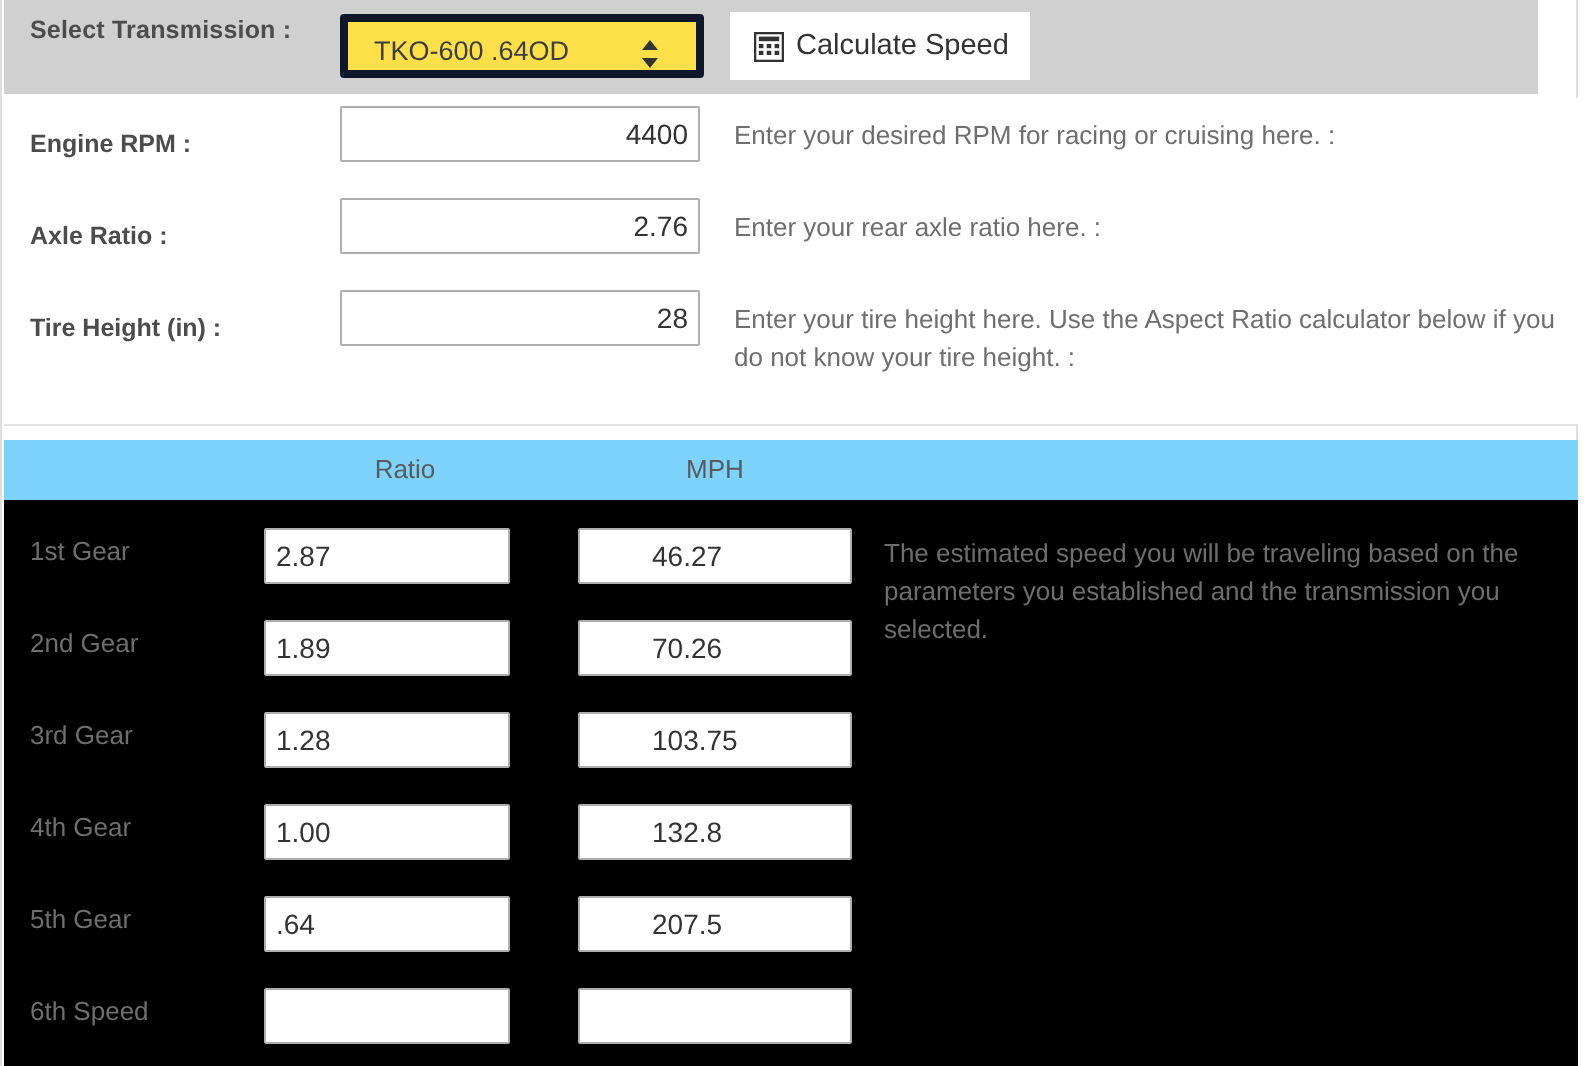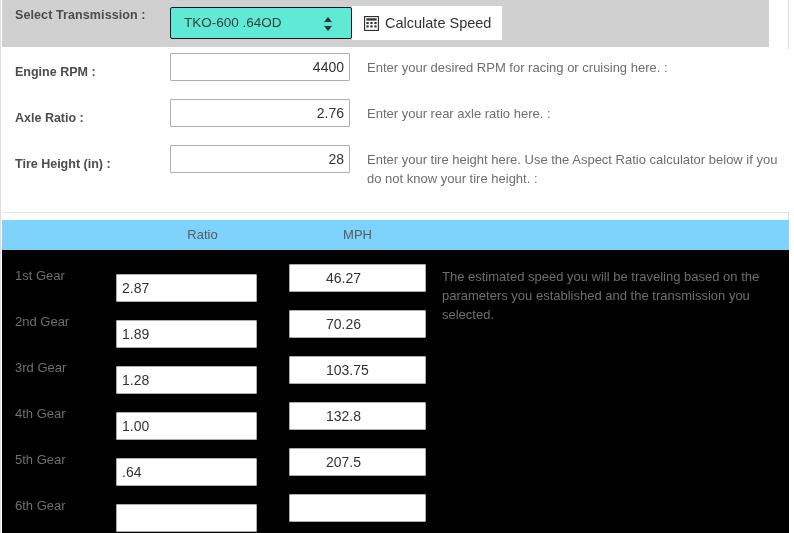--- a/index.html
+++ b/index.html
@@ -48,22 +48,22 @@
     color: #4c4c4c;
     letter-spacing: .1px;
     white-space: nowrap;
   }
   .trans-select {
     position: absolute;
     left: 168px;
     top: 7px;
     width: 182px;
     height: 32px;
-    background: #5eead4;
-    border: 1px solid #0f172a;
+    background: #fde047;
+    border: 4px solid #0f172a;
     border-radius: 2px;
   }
   .trans-select .sel-text {
     position: absolute;
     left: 13px;
     top: 7px;
     font-size: 13.5px;
     color: #3d3d3d;
     white-space: nowrap;
   }
@@ -71,21 +71,21 @@
     position: absolute;
     right: 18px;
     top: 7px;
     width: 10px;
     height: 18px;
   }
   .trans-select .stepper svg { display: block; }
 
   .calc-btn {
     position: absolute;
-    left: 350px;
+    left: 363px;
     top: 6px;
     width: 150px;
     height: 34px;
     background: #ffffff;
     border: none;
     display: flex;
     align-items: center;
     padding: 0 0 0 12px;
     cursor: pointer;
   }
@@ -191,21 +191,21 @@
     height: 28px;
     background: #ffffff;
     border: 1px solid #aeaeae;
     border-radius: 1px;
     font-family: "Liberation Sans", sans-serif;
     font-size: 14px;
     color: #333333;
     padding: 0 5px;
     outline: none;
   }
-  .g-ratio { left: 114px; width: 141px; margin-top: 10px; }
+  .g-ratio { left: 130px; width: 123px; }
   .g-mph   { left: 287px; width: 137px; padding-left: 36px; }
 
   .gear-note {
     position: absolute;
     left: 440px;
     top: 13px;
     width: 345px;
     font-size: 13px;
     line-height: 19px;
     color: #6e6e6e;
@@ -301,20 +301,20 @@
         <input class="g-mph" type="text" value="132.8" style="">
       </div>
 
       <div class="g-row" style="top:188px;">
         <span class="g-label">5th Gear</span>
         <input class="g-ratio" type="text" value=".64" style="">
         <input class="g-mph" type="text" value="207.5" style="">
       </div>
 
       <div class="g-row" style="top:234px;">
-        <span class="g-label">6th Gear</span>
+        <span class="g-label">6th Speed</span>
         <input class="g-ratio" type="text" value="" style="">
         <input class="g-mph" type="text" value="" style="">
       </div>
 
     </div>
   </div>
 </div>
 
 </body></html>

